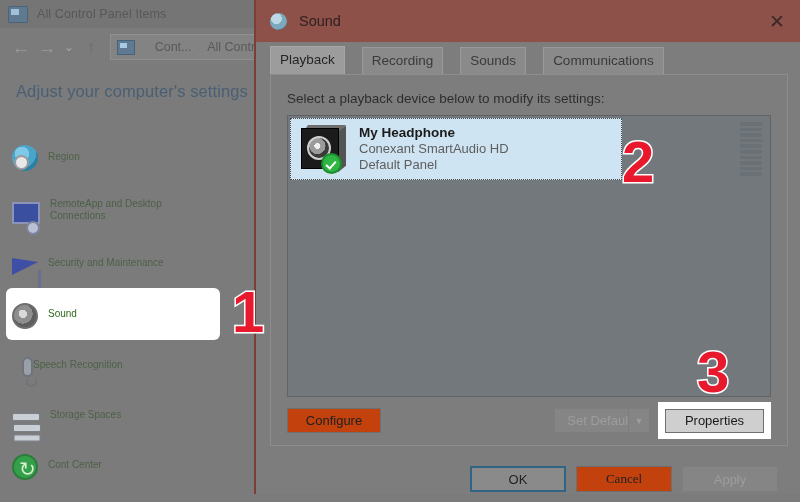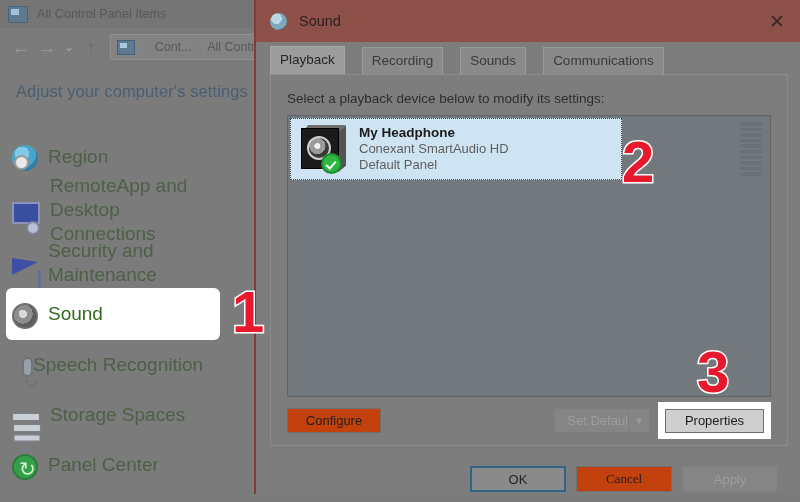--- a/index.html
+++ b/index.html
@@ -64,21 +64,21 @@
   }
   
   #cp-list{position:absolute;left:0;top:132px;width:256px;}
   .cp-item{
     display:flex;align-items:center;height:50px;padding-left:12px;
     position:relative;
   }
   .cp-item.tall{height:56px;}
   .cp-item-icon{width:34px;height:34px;flex:none;margin-right:10px;position:relative;}
   .cp-item-label{
-    font-size:19px;color:#4d6147;line-height:1.25;
+    font-size:10px;color:#4d6147;line-height:1.25;
   }
   .cp-item.sel{
     background:#ffffff;border-radius:6px;margin-left:6px;
     width:214px;padding-left:6px;box-sizing:border-box;
     height:52px;
   }
   .cp-item.sel .cp-item-label{color:#33691e;}
   
   .ic-region{
     background:radial-gradient(circle at 38% 34%,#7ec8e8 0 30%,#4aa3c9 31% 60%,#2f7fa3 61% 100%);
@@ -308,21 +308,21 @@
       <span class="cp-item-label">Speech Recognition</span>
     </div>
 
     <div class="cp-item">
       <span class="cp-item-icon ic-storage"></span>
       <span class="cp-item-label">Storage Spaces</span>
     </div>
 
     <div class="cp-item">
       <span class="cp-item-icon ic-sync"></span>
-      <span class="cp-item-label">Panel Center</span>
+      <span class="cp-item-label">Cont Center</span>
     </div>
 
   </div>
 </div>
 
 <div id="sound-dialog">
 
   <div id="sound-titlebar">
     <span class="snd-title-icon"></span>
     <span id="sound-title-text">Sound</span>

